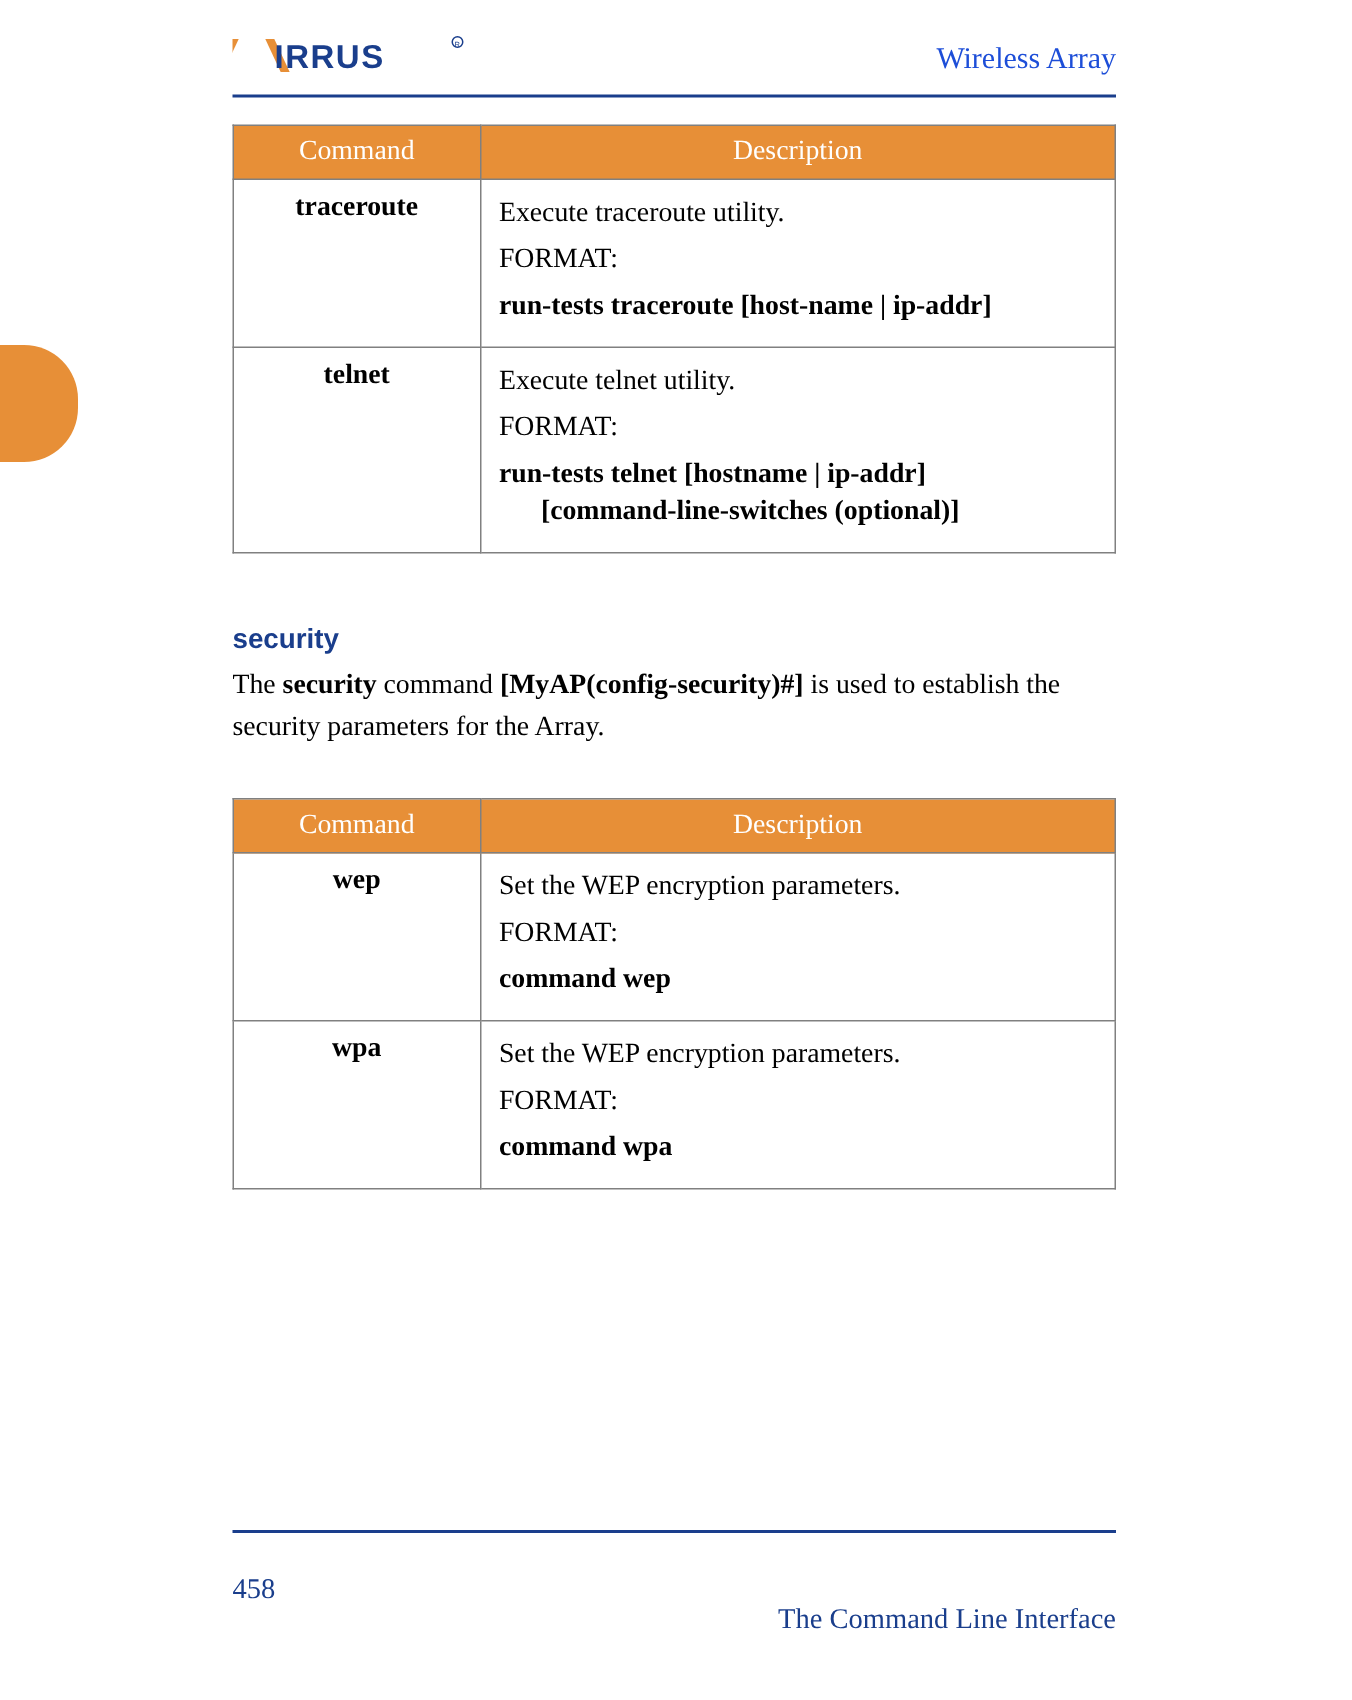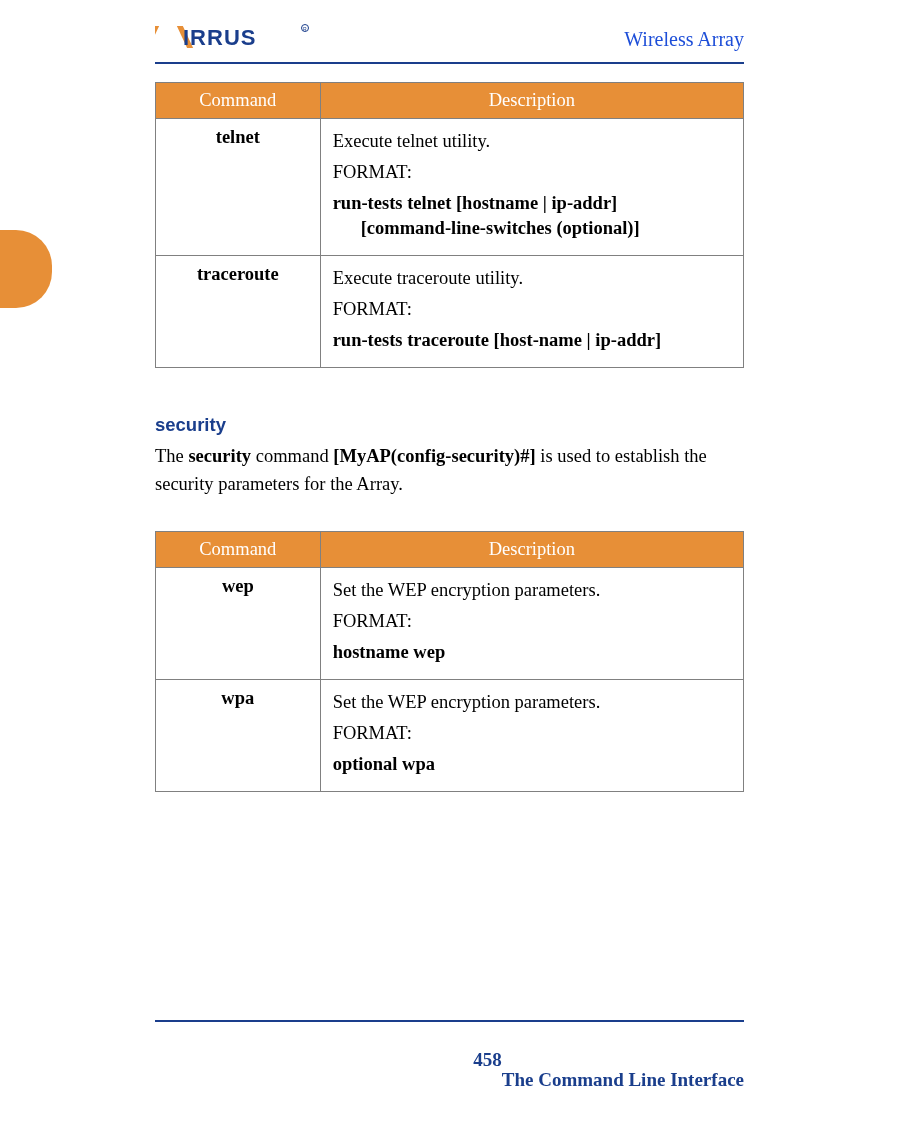--- a/index.html
+++ b/index.html
@@ -100,23 +100,22 @@
       bottom: 42px;
       padding: 0 55px 0 155px;
     }
     .footer-rule {
       border: none;
       border-top: 2px solid #1a3e8c;
       margin-bottom: 6px;
     }
     .footer-row {
       display: flex;
-      justify-content: flex-end;
+      justify-content: space-between;
       align-items: center;
-      font-weight: bold;
     }
     .page-number {
       color: #1a3e8c;
       font-size: 19px;
     }
     .footer-title {
       color: #1a3e8c;
       font-size: 19px;
       margin-top: 41px;
     }
@@ -155,37 +154,37 @@
           <col class="desccol">
         </colgroup>
       <thead>
         <tr>
           <th>Command</th>
           <th>Description</th>
         </tr>
       </thead>
       <tbody>
         <tr>
+          <td class="cmd-name">traceroute</td>
+          <td class="desc">
+            <p> Execute traceroute utility.</p>
+            <p class="fmt-label">FORMAT:</p>
+            <p class="fmt-cmd">
+              <span>run-tests traceroute [host-name | ip-addr]</span>
+            </p>
+          </td>
+        </tr>
+        <tr>
           <td class="cmd-name">telnet</td>
           <td class="desc">
             <p> Execute telnet utility.</p>
             <p class="fmt-label">FORMAT:</p>
             <p class="fmt-cmd">
               <span>run-tests telnet [hostname | ip-addr]</span>
               <span class="indent">[command-line-switches (optional)]</span>
-            </p>
-          </td>
-        </tr>
-        <tr>
-          <td class="cmd-name">traceroute</td>
-          <td class="desc">
-            <p> Execute traceroute utility.</p>
-            <p class="fmt-label">FORMAT:</p>
-            <p class="fmt-cmd">
-              <span>run-tests traceroute [host-name | ip-addr]</span>
             </p>
           </td>
         </tr>
       </tbody>
     </table>
 
     <div class="section-heading">security</div>
 
     <p class="para">
       <span>The </span><b>security</b><span> command </span><b>[MyAP(config-security)#]</b><span> is used to establish the security parameters for the Array.</span>
@@ -202,31 +201,31 @@
           <th>Description</th>
         </tr>
       </thead>
       <tbody>
         <tr>
           <td class="cmd-name">wep</td>
           <td class="desc">
             <p>Set the WEP encryption parameters.</p>
             <p class="fmt-label">FORMAT:</p>
             <p class="fmt-cmd">
-              <span>hostname wep</span>
+              <span>command wep</span>
             </p>
           </td>
         </tr>
         <tr>
           <td class="cmd-name">wpa</td>
           <td class="desc">
             <p>Set the WEP encryption parameters.</p>
             <p class="fmt-label">FORMAT:</p>
             <p class="fmt-cmd">
-              <span>optional wpa</span>
+              <span>command wpa</span>
             </p>
           </td>
         </tr>
       </tbody>
     </table>
 
   </div>
 
   <div class="footer">
     <hr class="footer-rule">

